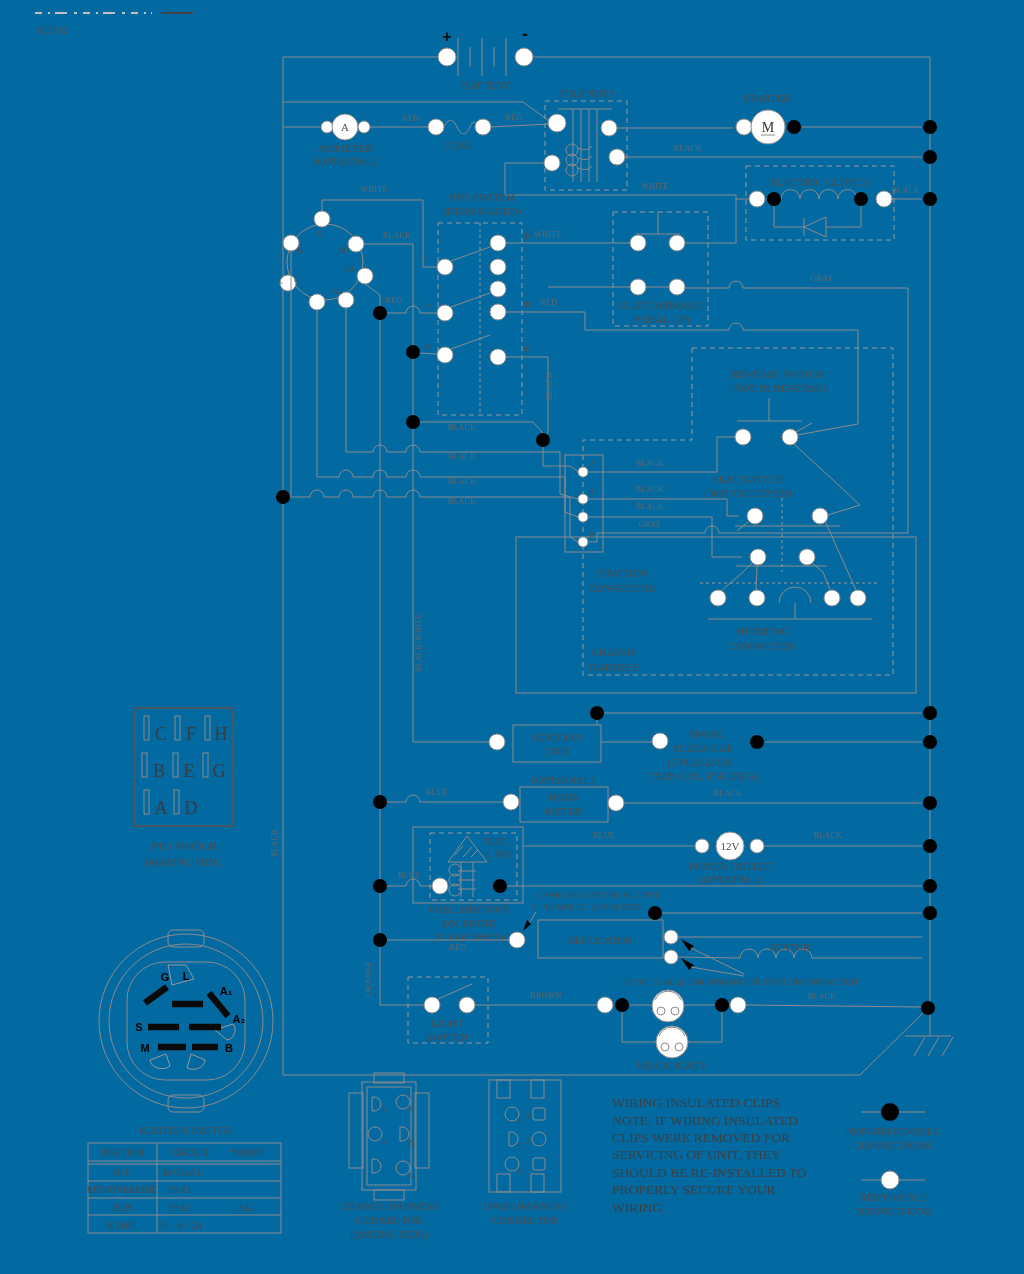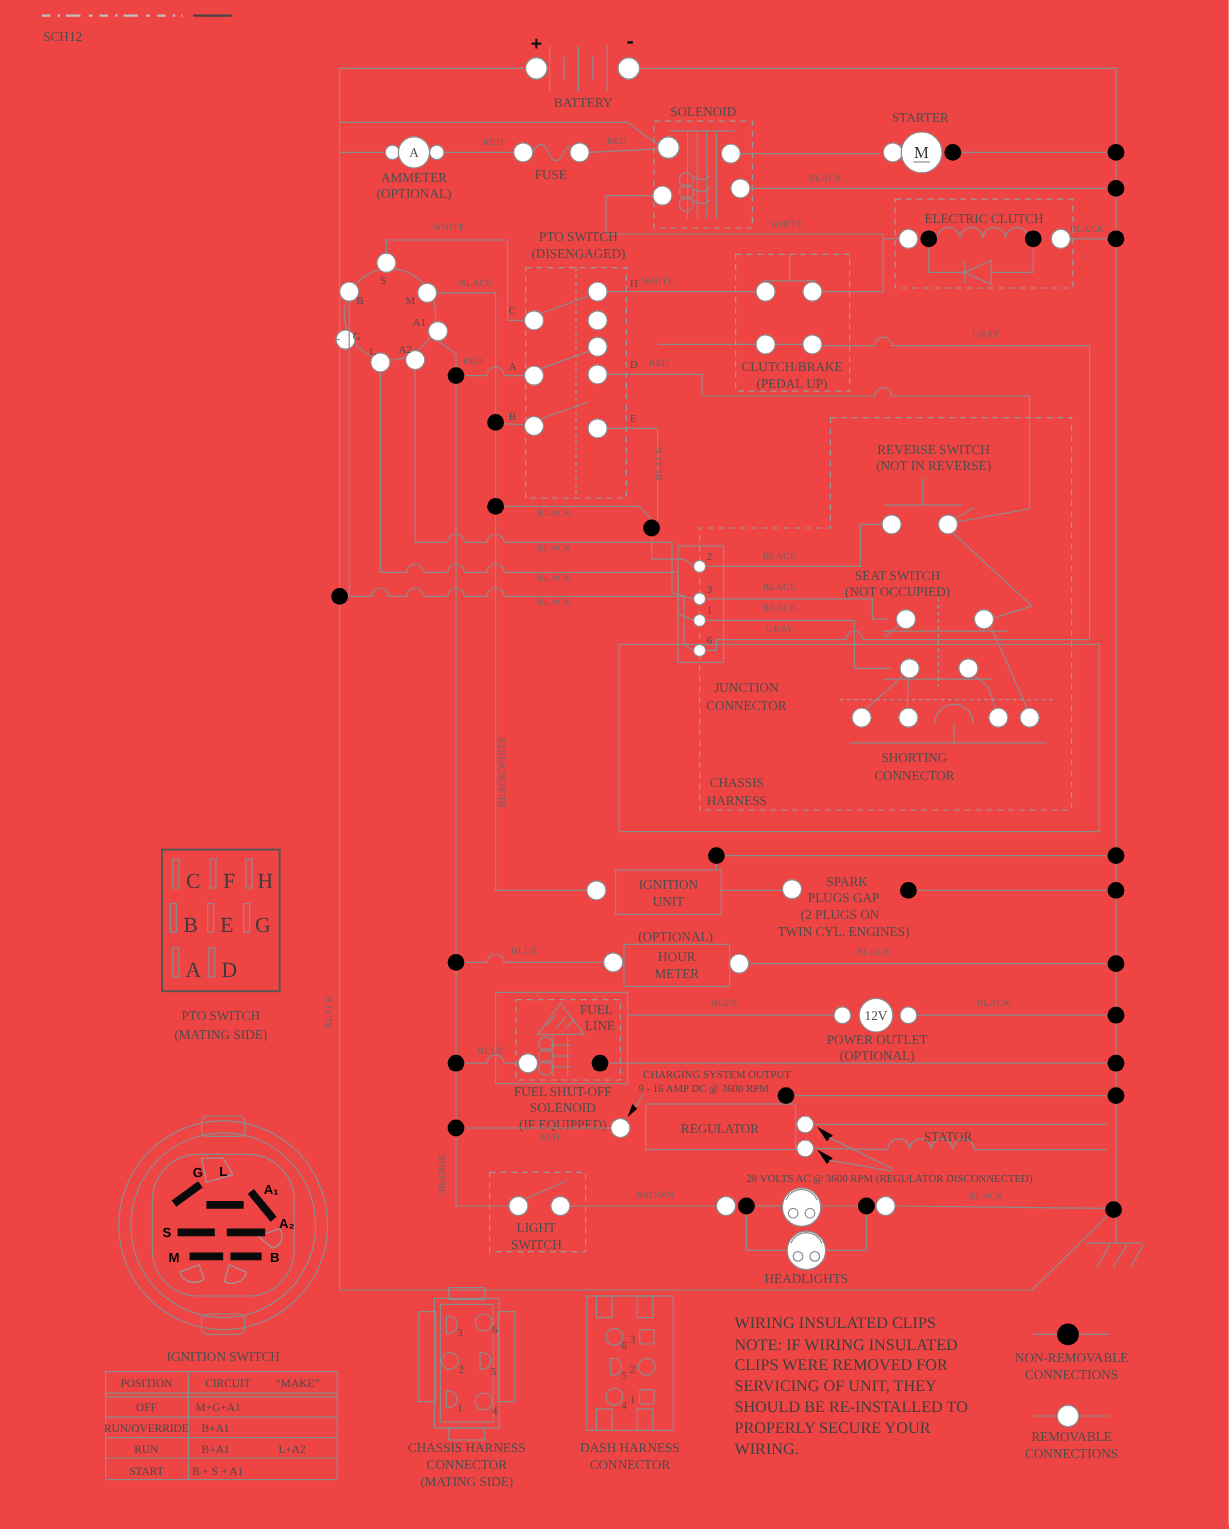--- a/index.html
+++ b/index.html
@@ -1,16 +1,16 @@
 <!DOCTYPE html>
 <html><head>
 <meta charset="utf-8">
 <style>
   html,body{margin:0;padding:0;background:#fff;}
-  .page{width:1024px;height:1274px;position:relative;background:#ef4444;font-family:"Liberation Serif","DejaVu Serif",serif;}
+  .page{width:1024px;height:1274px;position:relative;background:#0369a1;font-family:"Liberation Serif","DejaVu Serif",serif;}
   svg{display:block;}
   .wire{stroke:#8c8c8c;stroke-width:1;fill:none;}
   .wire2{stroke:#9a9a9a;stroke-width:1;fill:none;}
   .dash{stroke:#9a9a9a;stroke-width:1;fill:none;stroke-dasharray:5 4;}
   .dash2{stroke:#9a9a9a;stroke-width:1;fill:none;stroke-dasharray:3 3;}
   .box{stroke:#8c8c8c;stroke-width:1;fill:none;}
   .boxd{stroke:#555;stroke-width:1.6;fill:none;}
   .rc{fill:#fff;stroke:#8c8c8c;stroke-width:1;}
   .nd{fill:#000;stroke:none;}
   .lbl{fill:#4d4d4d;font-size:11px;text-anchor:middle;font-family:"Liberation Serif","DejaVu Serif",serif;}

